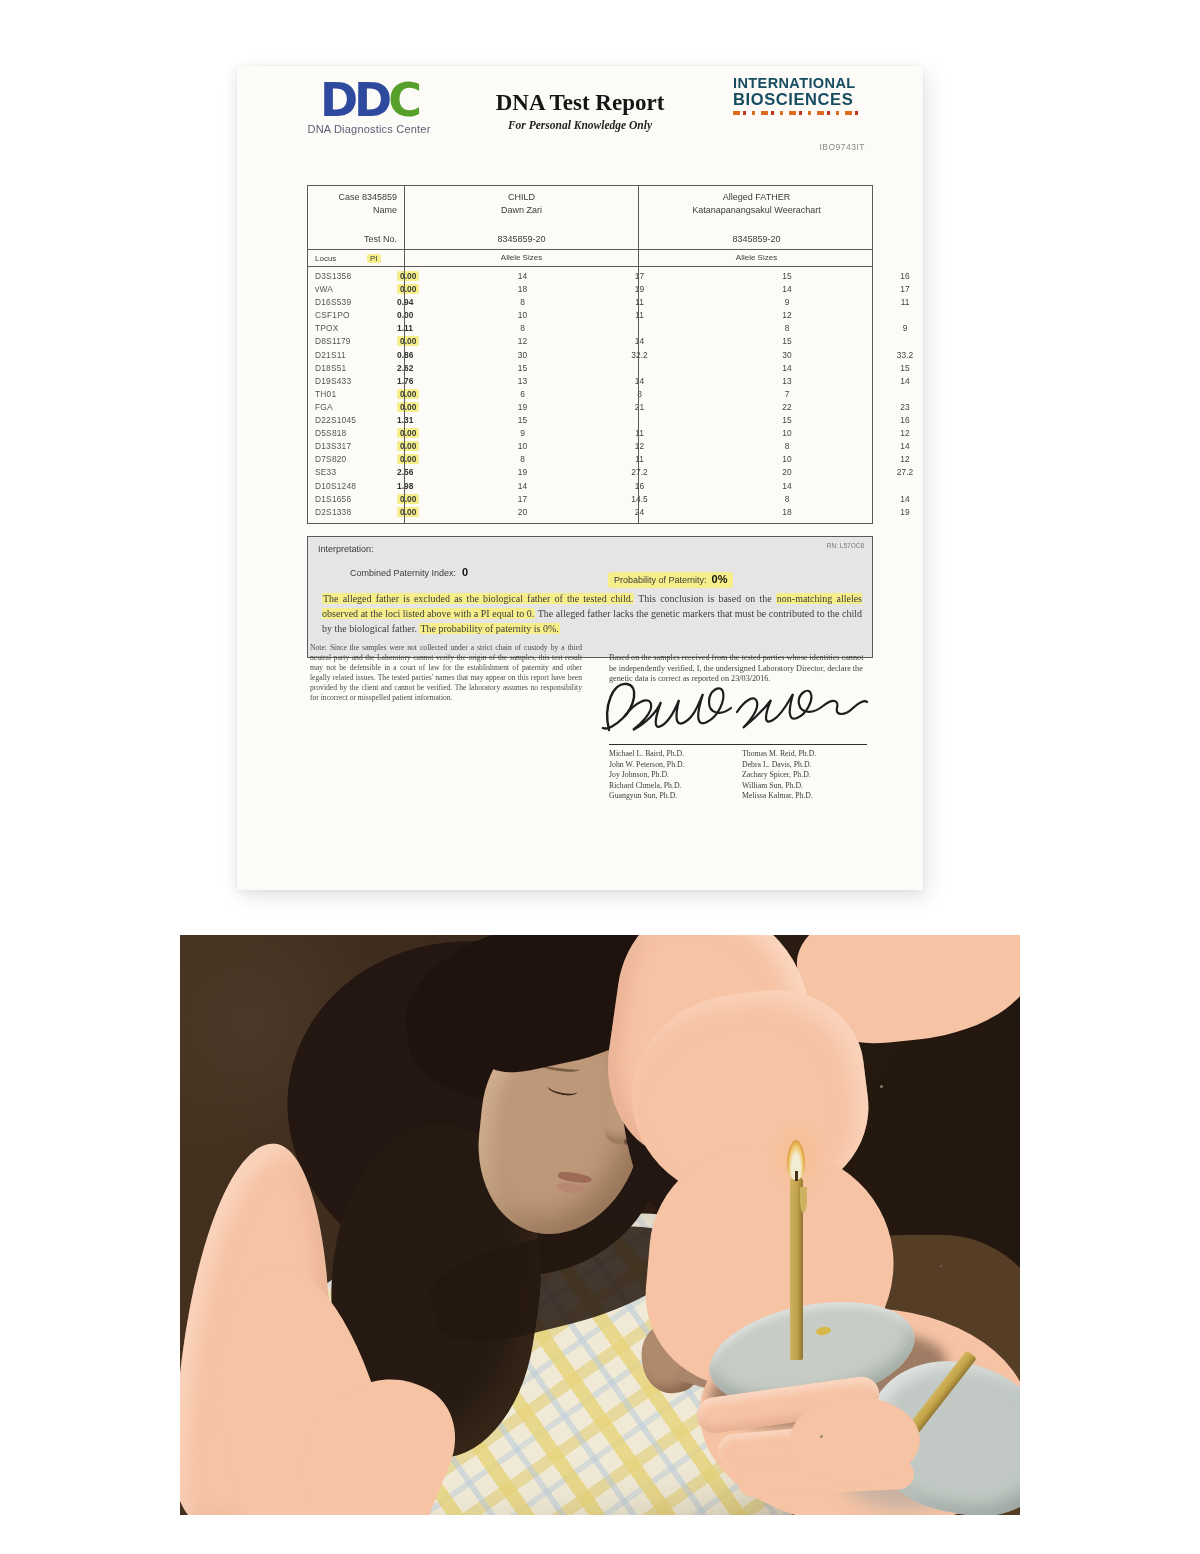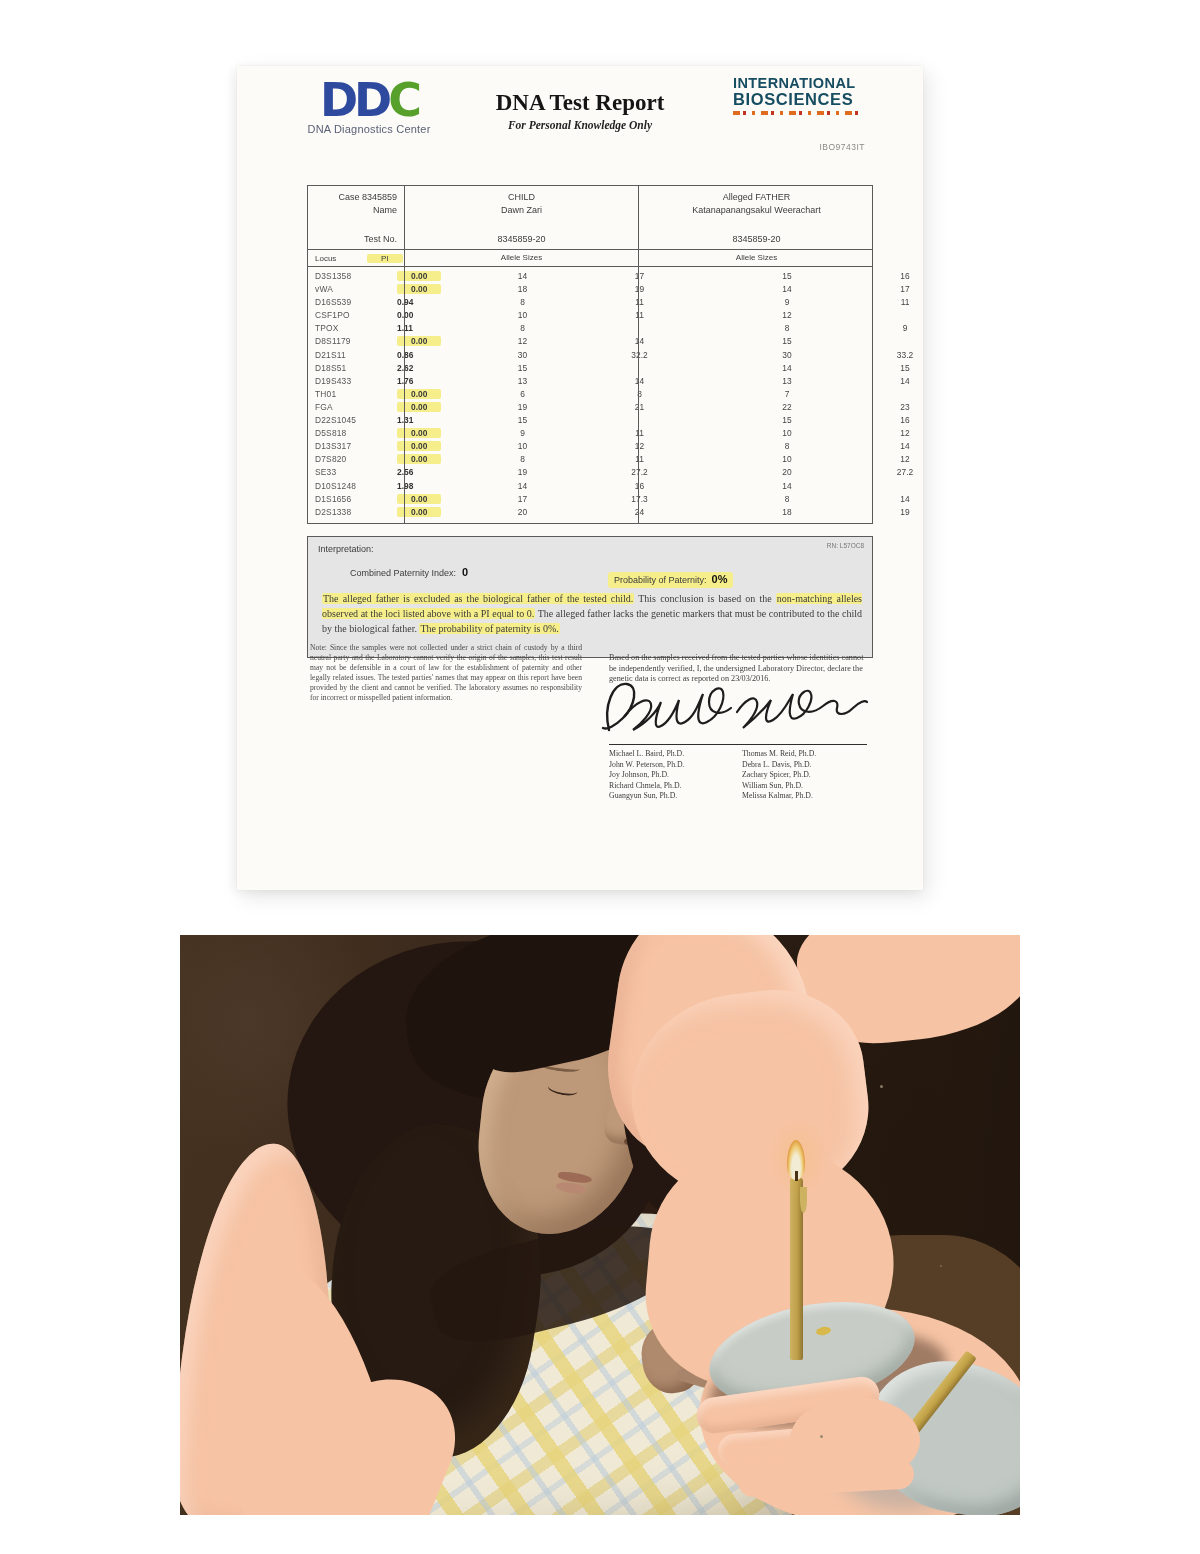--- a/index.html
+++ b/index.html
@@ -45,21 +45,21 @@
   .ht-testno{line-height:15px;padding-bottom:2px;}
   .thead-cols{display:grid;grid-template-columns:53px 43px 234px 236px;height:17px;border-bottom:1px solid #5a5a58;font-size:8px;align-items:center;}
   .hc-locus{padding-left:7px;}
   .hc-pi{padding-left:6px;}
   .hc-al{text-align:center;border-left:1px solid #5a5a58;height:100%;line-height:16px;}
   .hc-al.second{border-left:1px solid #5a5a58;}
   .tbody{padding:3px 0 4px 0;}
   .trow{display:grid;grid-template-columns:53px 43px 234px 236px;height:13.1px;font-size:8.4px;line-height:13.1px;gap:30px;}
   .c-locus{padding-left:7px;color:#555;letter-spacing:0.2px;}
   .c-pi{padding-left:6px;font-weight:bold;color:#333;}
-  .c-pi .hl,.hl{background:var(--highlight);padding:0 14px;border-radius:2px;}
+  .c-pi .hl,.hl{background:var(--highlight);padding:0 3px;border-radius:2px;}
   .c-al{display:flex;}
   .c-al i{font-style:normal;width:50%;text-align:center;color:#444;}
   .vline1,.vline2{position:absolute;top:64px;bottom:0;width:0;border-left:1px solid #5a5a58;}
   .vline1{left:96px;} .vline2{left:330px;}
 
   
   .interp{position:absolute;left:70px;top:450px;width:566px;height:122px;border:1px solid #5a5a58;background:#e5e5e5;margin-top:20px;}
   .interp-label{position:absolute;left:10px;top:7px;font-size:9px;}
   .interp-rn{position:absolute;right:8px;top:5px;font-size:6.5px;color:#777;}
   .cpi{position:absolute;left:42px;top:29px;font-size:9px;}
@@ -404,21 +404,21 @@
             <span class="c-al">
               <i>14</i>
               <i></i>
             </span>
           </div>
           <div class="trow">
             <span class="c-locus">D1S1656</span>
             <span class="c-pi"><span class="hl">0.00</span></span>
             <span class="c-al">
               <i>17</i>
-              <i>17.3</i>
+              <i>14.5</i>
             </span>
             <span class="c-al">
               <i>8</i>
               <i>14</i>
             </span>
           </div>
           <div class="trow">
             <span class="c-locus">D2S1338</span>
             <span class="c-pi"><span class="hl">0.00</span></span>
             <span class="c-al">

